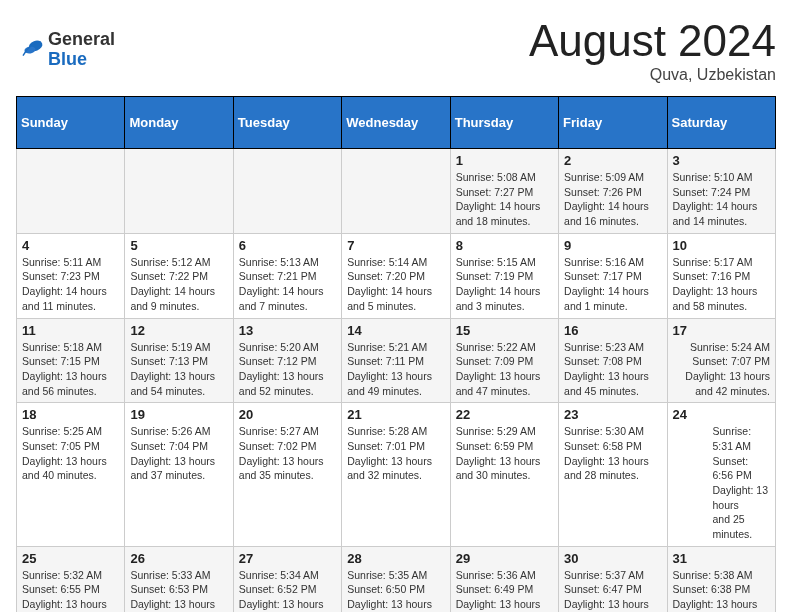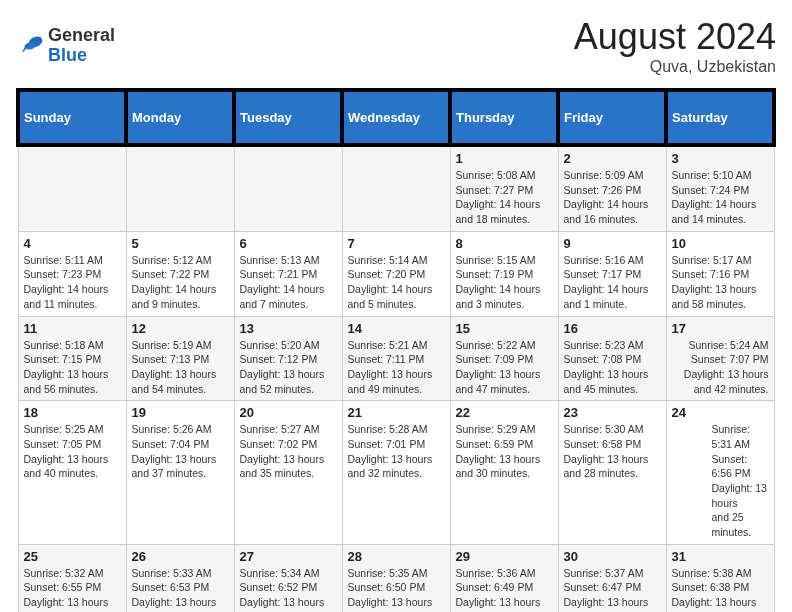--- a/index.html
+++ b/index.html
@@ -29,41 +29,41 @@
     .logo-general { color: #333; }
     .logo-blue { color: #1a6bbf; }
     .logo-bird {
       width: 28px;
       height: 28px;
     }
     .title-block {
       text-align: right;
     }
     .month-year {
-      font-size: 36px;
+      font-size: 44px;
       font-weight: normal;
       color: #222;
     }
     .location {
       font-size: 16px;
       color: #444;
     }
     table {
       width: 100%;
       border-collapse: collapse;
       font-size: 11px;
     }
     thead th {
       background-color: #2874c8;
       color: #fff;
       padding: 18px 4px;
       text-align: left;
       font-size: 13px;
       font-weight: bold;
-      border: 4px solid #000000;
+      border: 1px solid #000000;
     }
     td {
       border: 1px solid #ccc;
       vertical-align: top;
       padding: 4px 5px;
       width: calc(100% / 7);
       height: 80px;
       background: #fff;
     }
     tr:nth-child(odd) td {

